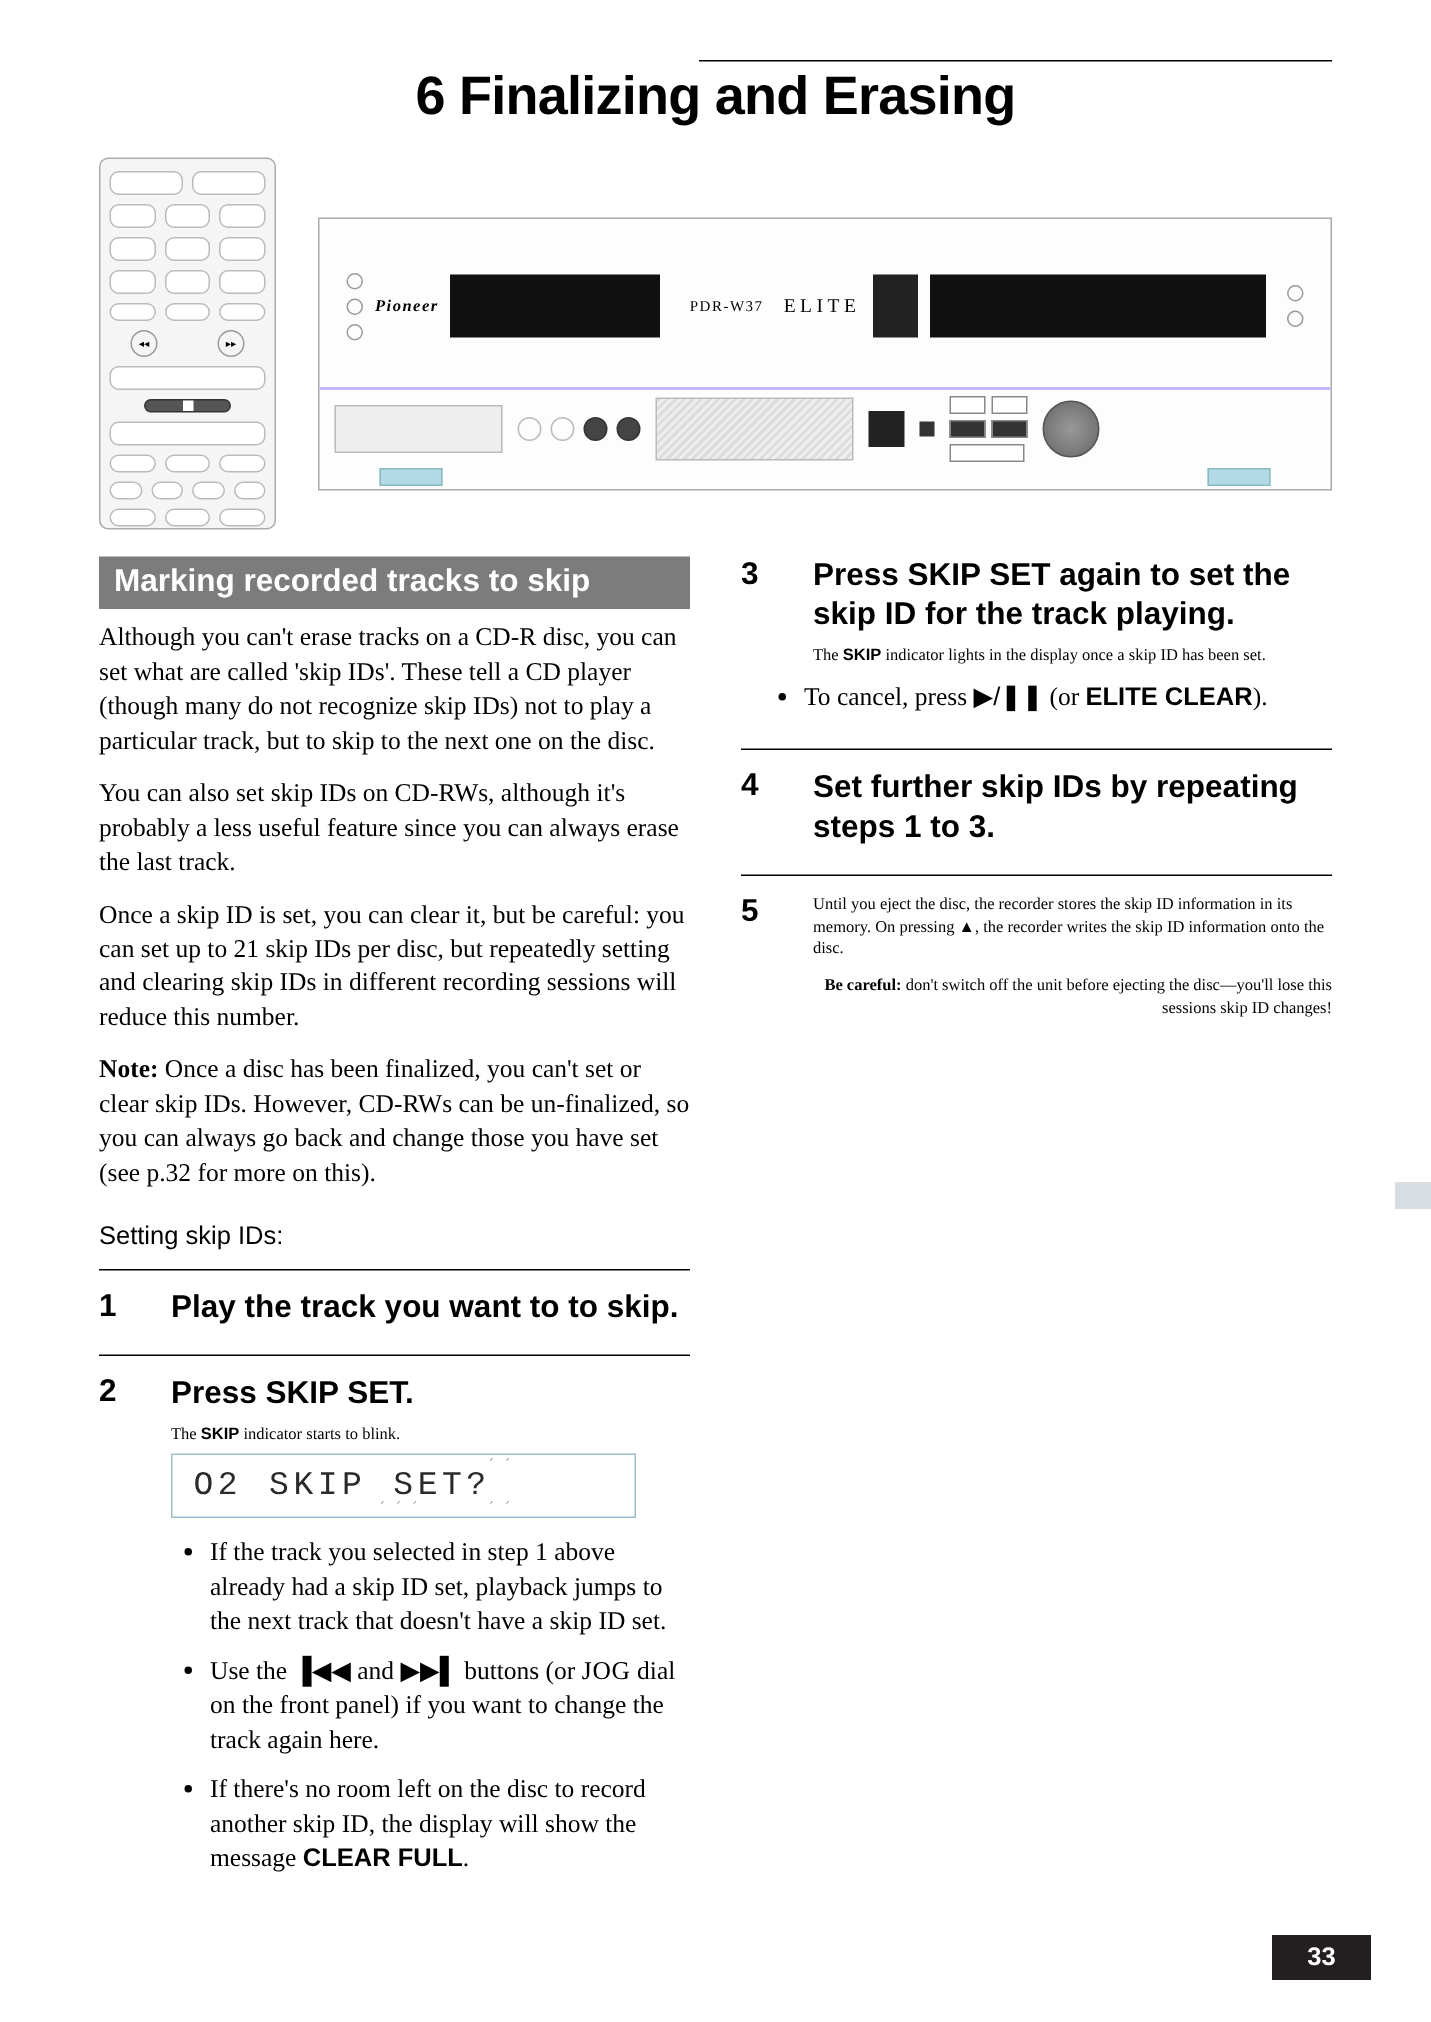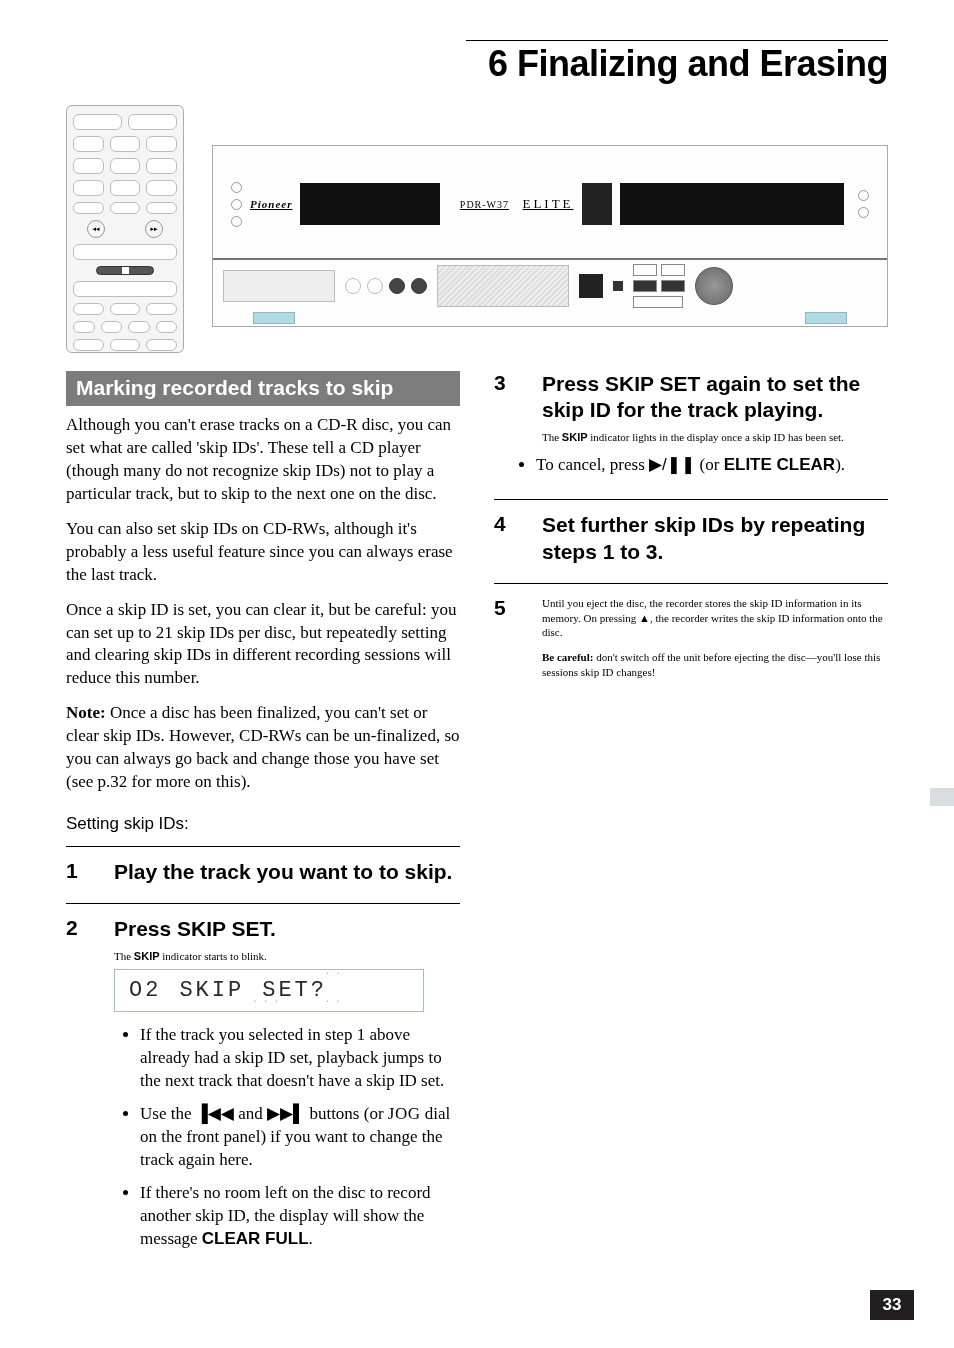--- a/index.html
+++ b/index.html
@@ -20,21 +20,21 @@
     padding: 40px 66px 30px 66px;
   }
   .chapter-rule {
     border-top: 1.5px solid #000;
     margin-left: 400px;
   }
   .chapter-title {
     font-family: "Helvetica Neue", Arial, sans-serif;
     font-weight: 700;
     font-size: 36px;
-    text-align: right;
+    text-align: center;
     margin-top: 2px;
     letter-spacing: -0.5px;
   }
   .diagrams {
     display: flex;
     gap: 28px;
     margin-top: 20px;
     margin-bottom: 18px;
     align-items: flex-start;
   }
@@ -73,28 +73,27 @@
     flex: 1;
     height: 180px;
     border: 1px solid #aaa;
     background: #fdfdfd;
     margin-top: 40px;
     display: flex;
     flex-direction: column;
   }
   .unit .top {
     flex: 0 0 100px;
-    border-bottom: 2px solid #737373;
+    border-bottom: 2px solid #c4b5fd;
     padding: 8px 18px 4px 18px;
     display: flex;
     gap: 8px;
     align-items: center;
     font-size: 10px;
     letter-spacing: 1px;
-    text-decoration: underline;
   }
   .unit .disp {
     flex: 0 0 140px;
     height: 42px;
     background: #111;
     margin-right: 6px;
   }
   .unit .disp.wide { flex: 1; }
   .unit .dots { display:flex; flex-direction:column; gap:6px; }
   .unit .dots .d { width:9px; height:9px; border:1px solid #999; border-radius:50%; }
@@ -214,21 +213,21 @@
   .lcd-box .sunburst {
     font-size: 9px;
     position: absolute;
     letter-spacing: 0;
     color:#888;
   }
   .page-num {
     position: absolute;
     right: 40px;
     bottom: 28px;
-    width: 44px;
+    width: 66px;
     height: 30px;
     background: #231f20;
     color: #fff;
     font-family: "Helvetica Neue", Arial, sans-serif;
     font-weight: 700;
     font-size: 17px;
     display: flex;
     align-items: center;
     justify-content: center;
   }
@@ -430,21 +429,21 @@
             <div class="title">Set further skip IDs by repeating steps 1 to 3.</div>
           </div>
         </div>
 
         <div class="step">
           <div class="num">5</div>
           <div class="content">
             <div class="desc">
               <span>Until you eject the disc, the recorder stores the skip ID information in its memory. On pressing </span><span class="glyph">▲</span><span>, the recorder writes the skip ID information onto the disc.</span>
             </div>
-            <div class="desc" style="margin-top:10px;">
+            <div class="desc" style="margin-top:10px;text-align:right;">
               <span class="bold">Be careful:</span><span> don't switch off the unit before ejecting the disc—you'll lose this sessions skip ID changes!</span>
             </div>
           </div>
         </div>
       </div>
     </div>
   </div>
 
   <div class="side-tab"></div>
   <div class="page-num">33</div>

